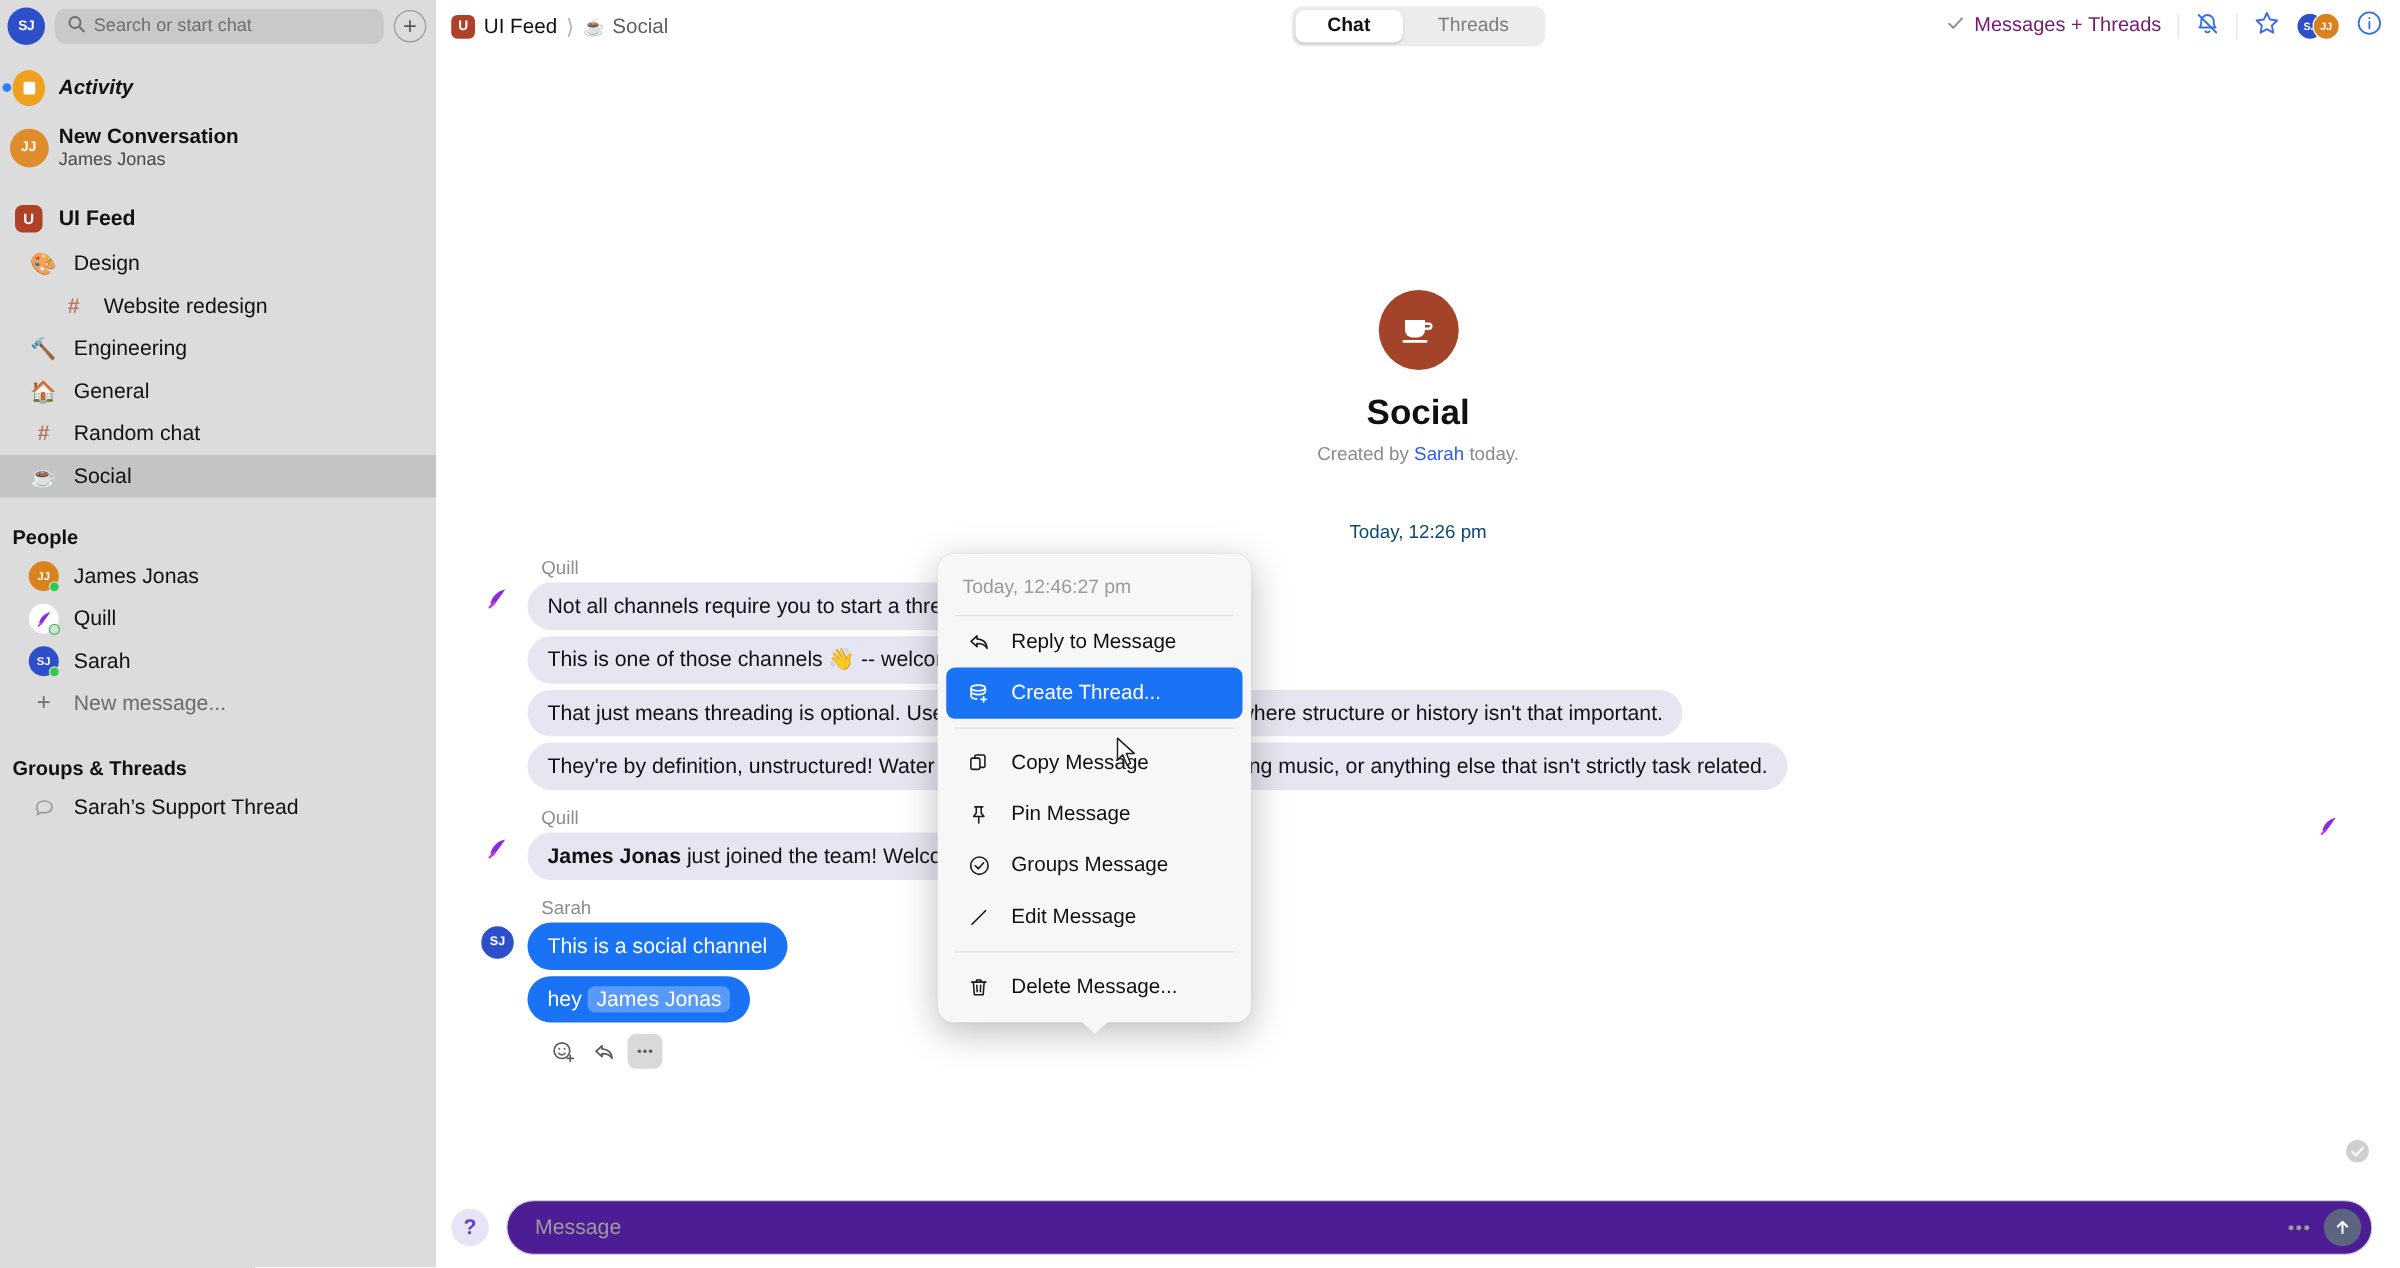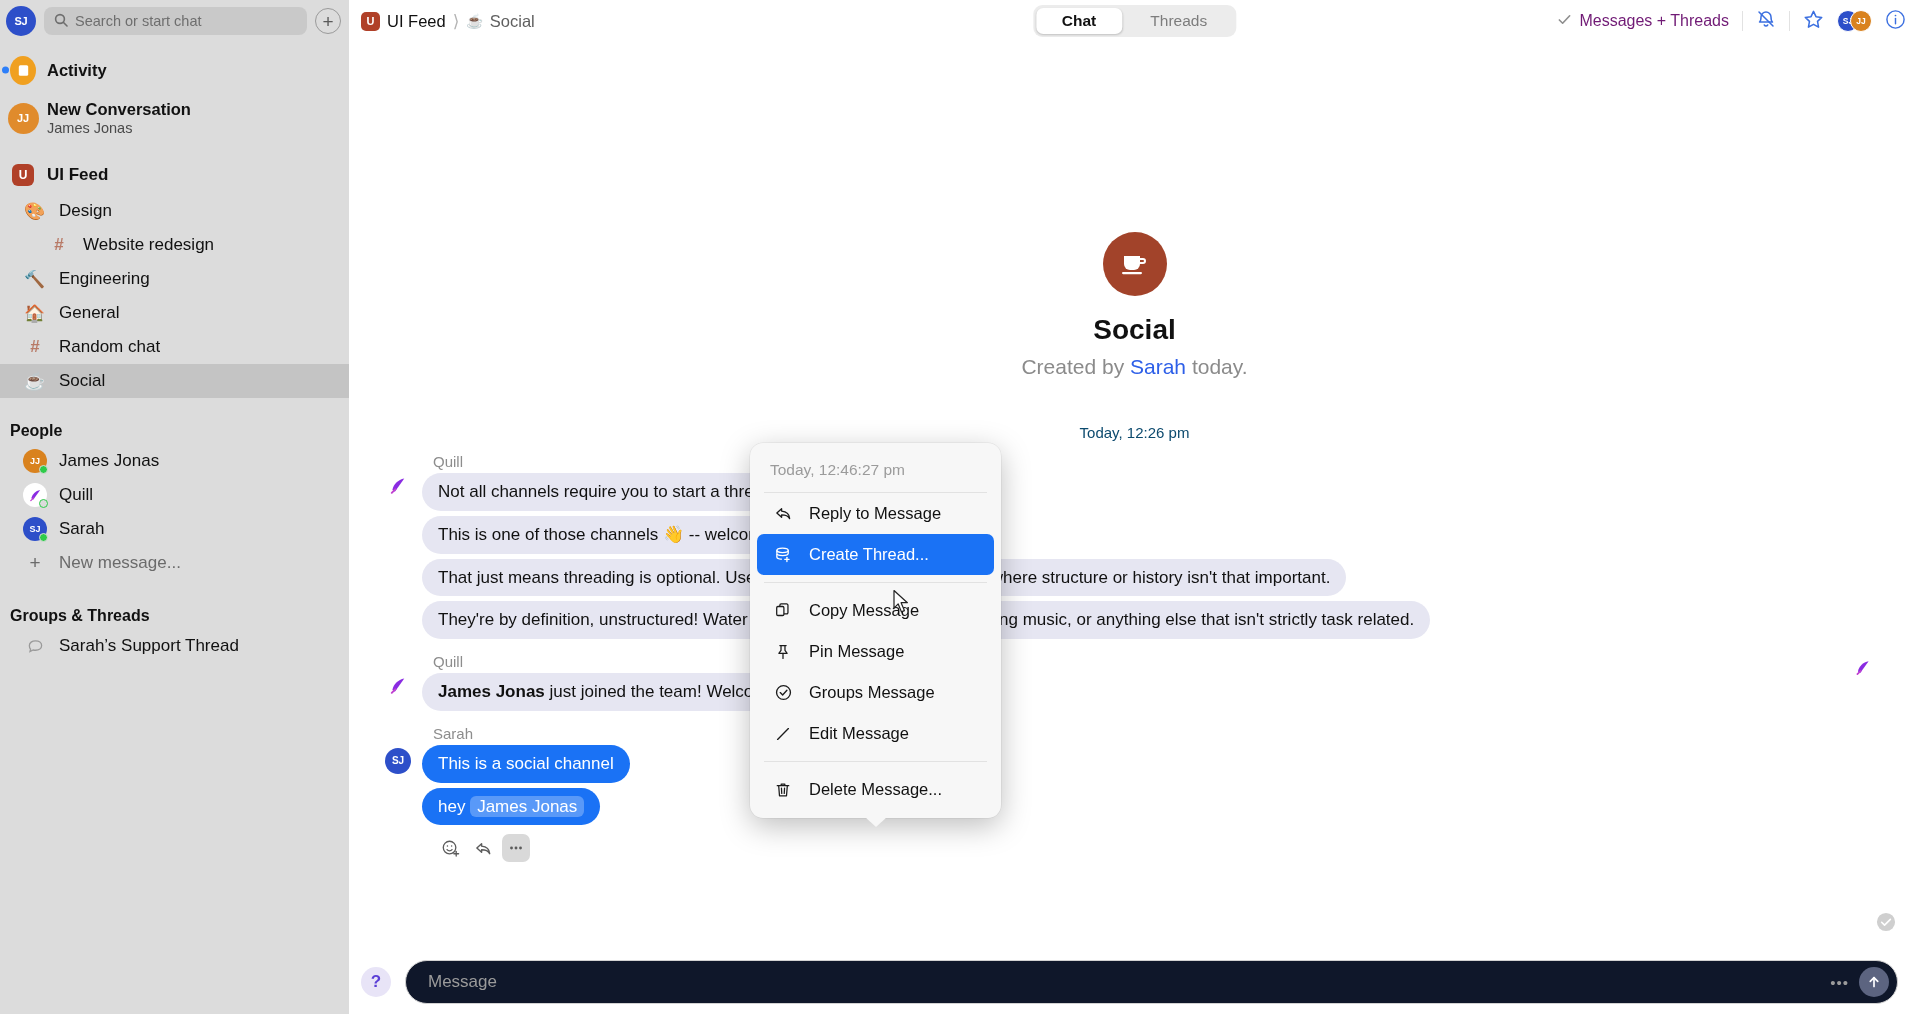--- a/index.html
+++ b/index.html
@@ -96,21 +96,21 @@
   .stack { display: flex; align-items: center; }
   .stack .avatar + .avatar { margin-left: -9px; }
   .av-top { width: 22px; height: 22px; font-size: 8.5px; border: 1.5px solid #fff; }
 
   
   .conv { flex: 1; position: relative; overflow: hidden; padding: 0 34px; }
   .chan-hero { text-align: center; padding-top: 190px; }
   .hero-av { width: 64px; height: 64px; border-radius: 50%; background: #a2432a;
      margin: 0 auto 18px; display: flex; align-items: center; justify-content: center; font-size: 30px; }
   .hero-title { font-size: 28px; font-weight: bold; color: #111; }
-  .hero-sub { font-size: 21px; color: #8b8b8b; margin-top: 9px; }
+  .hero-sub { font-size: 15px; color: #8b8b8b; margin-top: 9px; }
   .hero-sub b { color: #2d5fe8; font-weight: normal; }
   .daystamp { text-align: center; font-size: 15px; color: #0c4a6e; margin-top: 45px; }
 
   .msg-group { margin-top: 12px; }
   .grp-author { font-size: 15px; color: #8d8d8d; margin-left: 50px; margin-bottom: 3px; }
   .msg-line { display: flex; align-items: flex-start; gap: 9px; margin-bottom: 5px; }
   .msg-gutter { width: 30px; flex: none; display: flex; justify-content: center; padding-top: 3px; }
   .bubble {
     border-radius: 19px; padding: 8px 16px; font-size: 17px; line-height: 1.28;
     max-width: 1160px; color: #111;
@@ -129,21 +129,21 @@
   
   .right-mini { position: absolute; right: 14px; }
 
   
   .composer { height: 64px; flex: none; display: flex; align-items: center;
               padding: 0 22px 0 12px; gap: 14px; }
   .help-btn { width: 30px; height: 30px; border-radius: 50%; background: #e8e4f7;
      color: #5b3fd6; display:flex; align-items:center; justify-content:center;
      font-size: 17px; font-weight: bold; flex: none; }
   .inputbar { flex: 1; height: 44px; border: 1px solid #d2d2d2; border-radius: 24px;
-     display: flex; align-items: center; padding: 0 8px 0 22px; background: #0f172a; }
+     display: flex; align-items: center; padding: 0 8px 0 22px; background: #4c1d95; }
   .inputbar .ph { flex: 1; color: #9b9b9b; font-size: 17px; }
   .dots { color: #9b9b9b; letter-spacing: 1px; font-size: 15px; margin-right: 10px; }
   .send-btn { width: 30px; height: 30px; border-radius: 50%; background: #5c6480;
      color: #fff; display:flex; align-items:center; justify-content:center; flex:none; }
 
   
   .ctx {
     position: absolute; left: 750px; top: 443px; width: 251px;
     background: #f7f7f7; border-radius: 13px;
     box-shadow: 0 8px 30px rgba(0,0,0,.26), 0 0 0 .5px rgba(0,0,0,.08);
@@ -180,21 +180,21 @@
               <line x1="9.3" y1="9.3" x2="13" y2="13" stroke-linecap="round"></line>
           </svg>
         </span>
         <span>Search or start chat</span>
       </div>
       <div class="plus-btn">
         <span>+</span>
       </div>
     </div>
 
-    <div class="sb-row tall" style="margin-top:4px;">
+    <div class="sb-row tall" style="margin-top:4px;font-style:italic;">
       <div class="unread-dot"></div>
       <div class="sb-ico">
         <div class="act-circle">
           <svg width="15" height="15" viewBox="0 0 16 16" fill="#fff">
             <rect x="3" y="2.5" width="10" height="11" rx="1.6"></rect>
           </svg>
         </div>
       </div>
       <div class="sb-label sb-name">Activity</div>
     </div>

